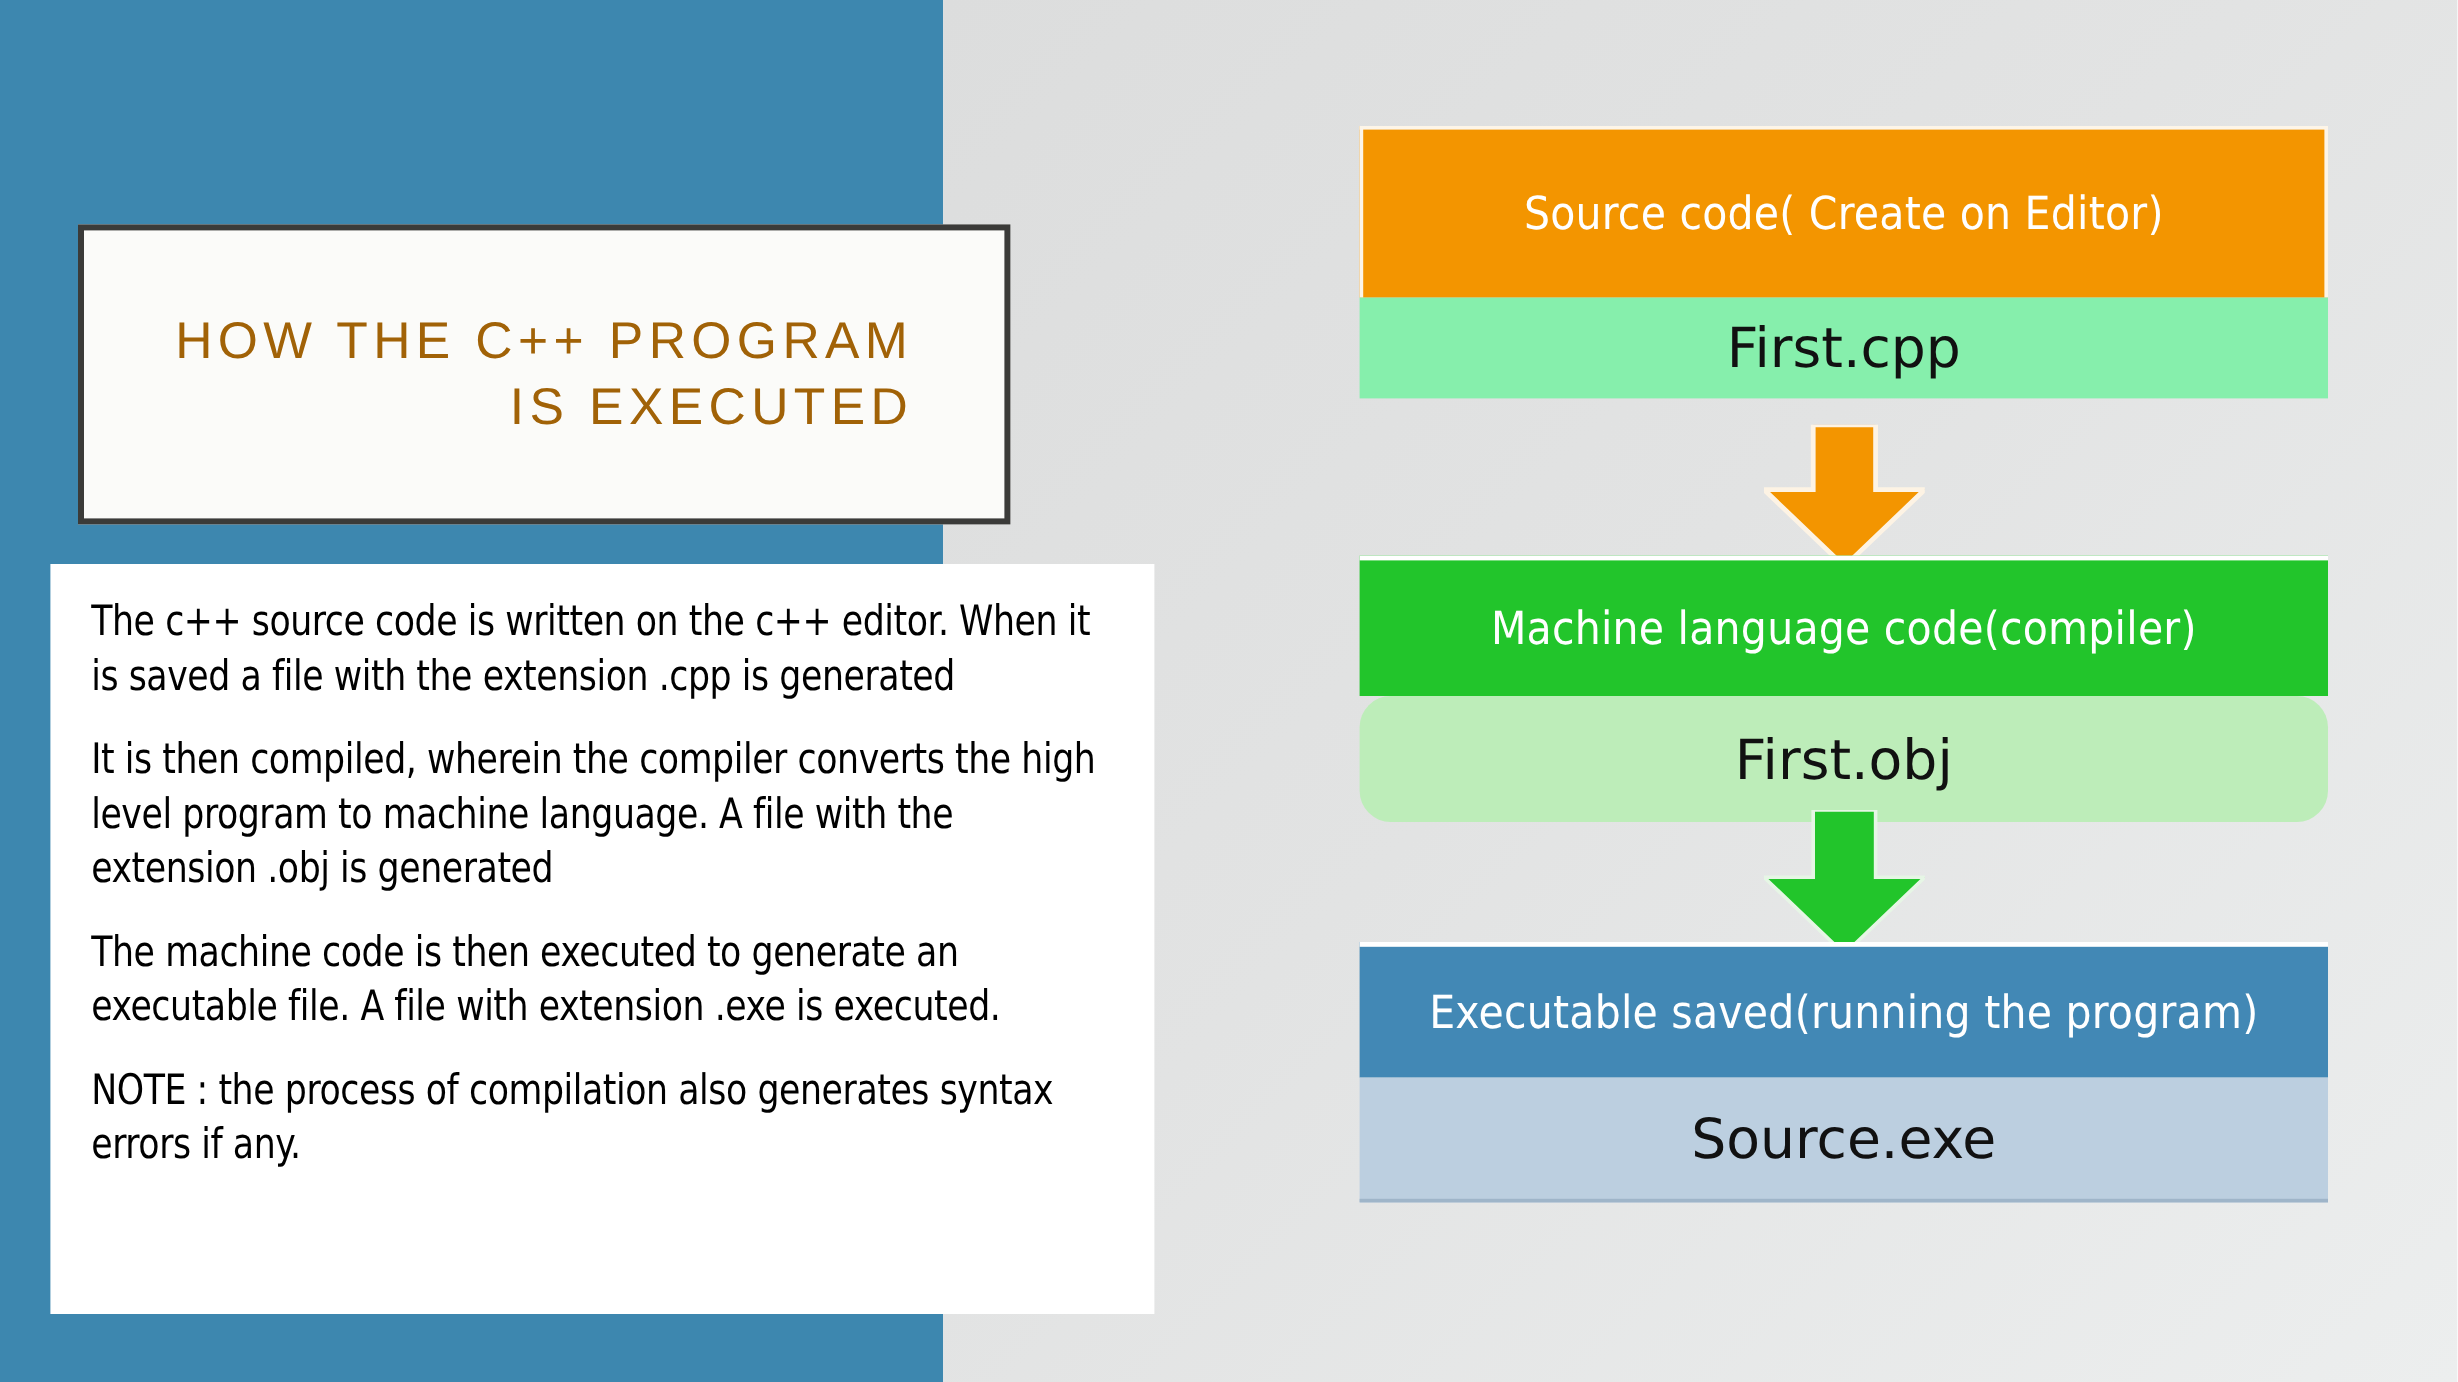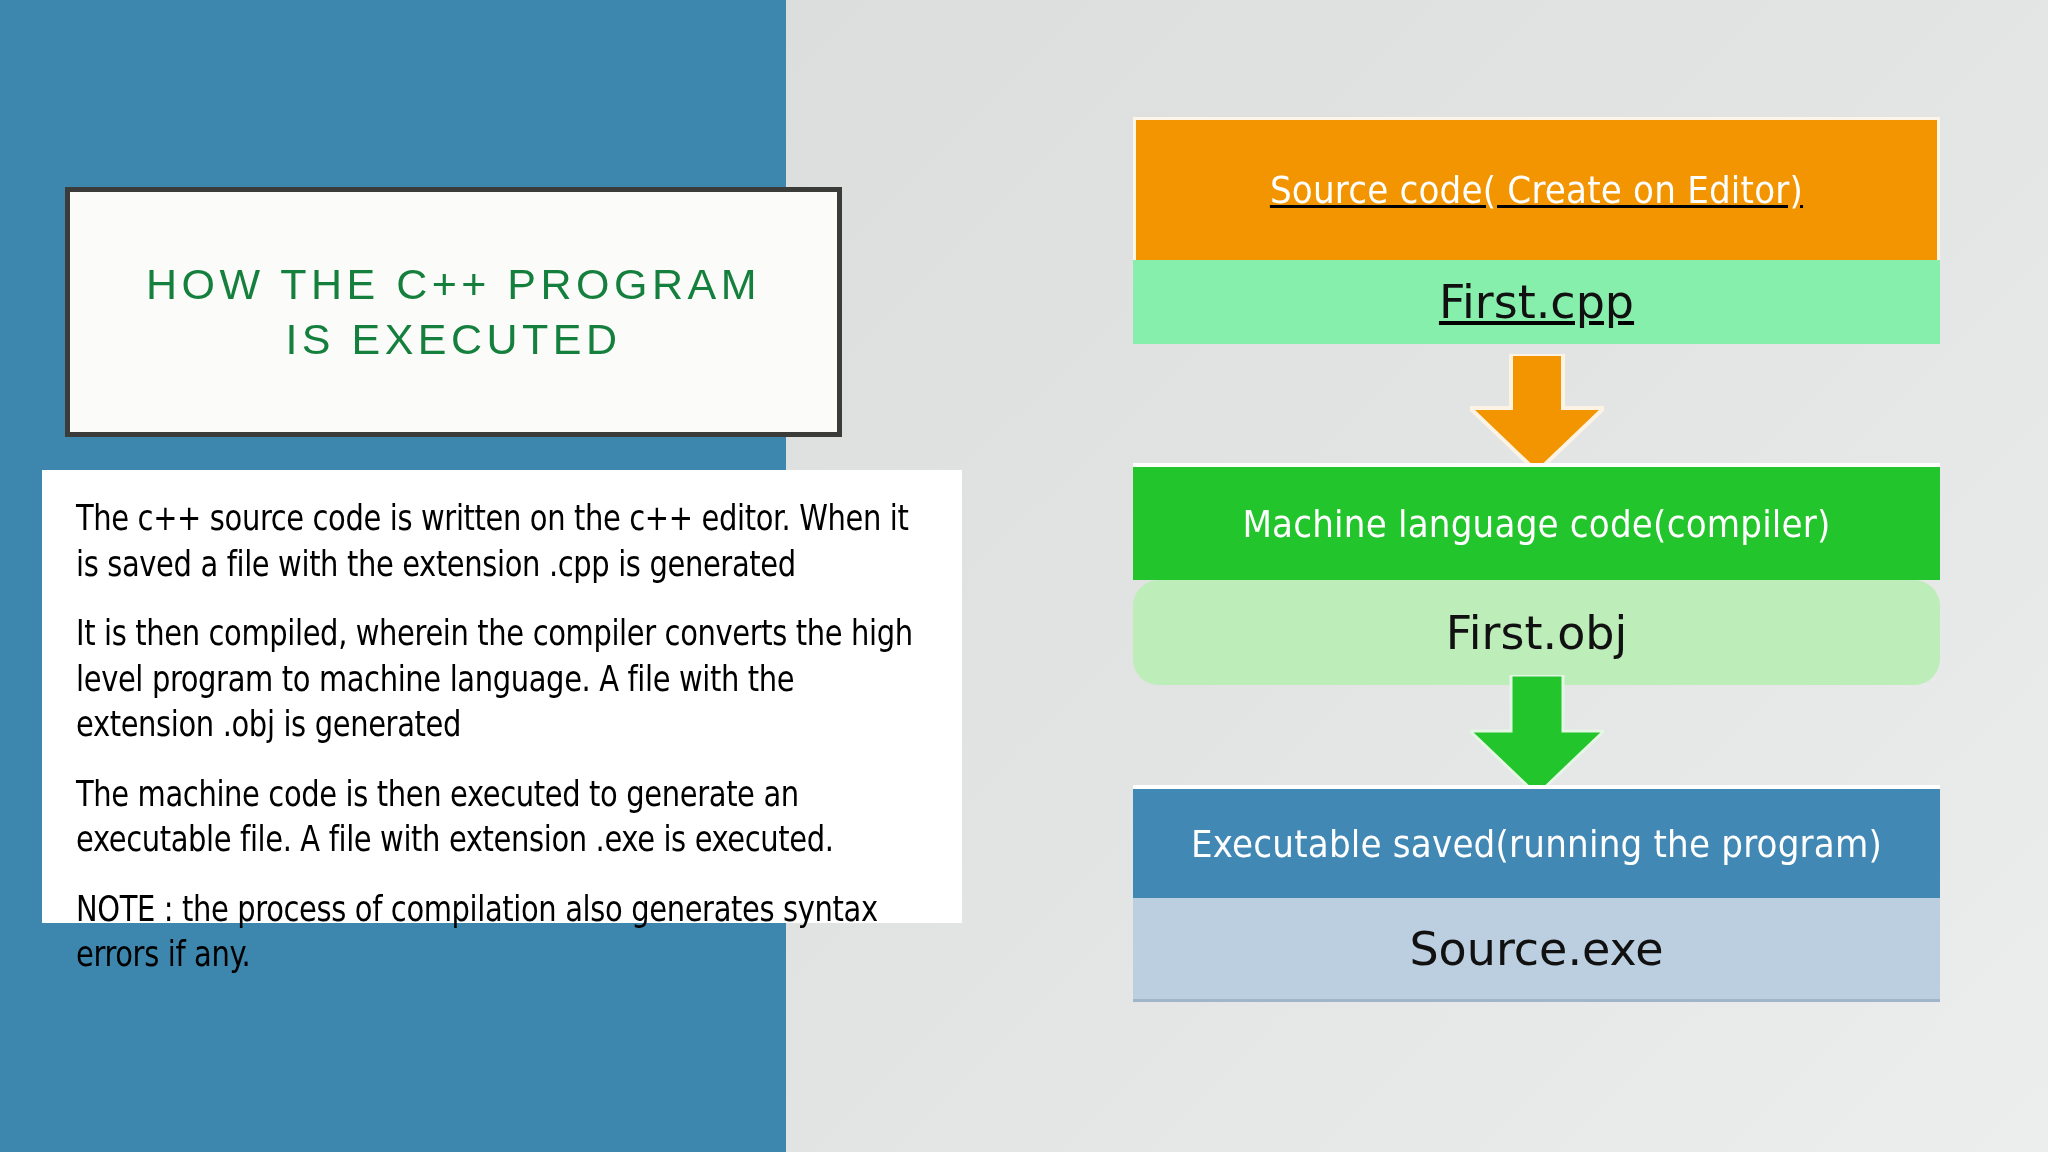--- a/index.html
+++ b/index.html
@@ -24,33 +24,33 @@
 
   
   .title-box {
     position:absolute; left:65px; top:187px; width:777px; height:250px;
     background:#fbfbf9;
     border:5px solid #3b3b39;
     display:flex; align-items:center; justify-content:center;
     z-index:5;
   }
   .title-text {
-    color:#15803d;
+    color:#a16207;
     font-size:43px;
     line-height:1.28;
     letter-spacing:4.5px;
-    text-align:center;
+    text-align:right;
     font-weight:400;
     padding:0 18px;
     white-space:pre-line;
   }
 
   
   .body-box {
-    position:absolute; left:42px; top:470px; width:920px; height:453px;
+    position:absolute; left:42px; top:470px; width:920px; height:625px;
     background:#ffffff;
     padding:26px 34px 10px 34px;
     z-index:4;
   }
   .body-p {
     color:#000000;
     font-size:35px;
     line-height:1.30;
     margin-bottom:24px;
     font-family:"DejaVu Sans", sans-serif;
@@ -75,21 +75,21 @@
   }
   .node-file {
     width:100%;
     display:flex; align-items:center; justify-content:center;
     color:#111111; font-size:46px;
     font-family:"DejaVu Sans", sans-serif;
     text-align:center;
   }
 
   
-  #node-source { top:12px;text-decoration:underline; }
+  #node-source { top:0px; }
   #node-source .node-head { height:143px; background:#f39500; border-top:3px solid #fdf5e8; border-left:3px solid #fdf5e8; border-right:3px solid #fdf5e8; }
   #node-source .node-file { height:84px; background:#86efac; }
 
   
   #node-machine { top:358px; }
   #node-machine .node-head { height:117px; background:#22c52b; border-top:4px solid #ffffff; }
   #node-machine .node-file { height:105px; background:#bdedb9;border-radius:26px; }
 
   
   #node-exec { top:680px; }

